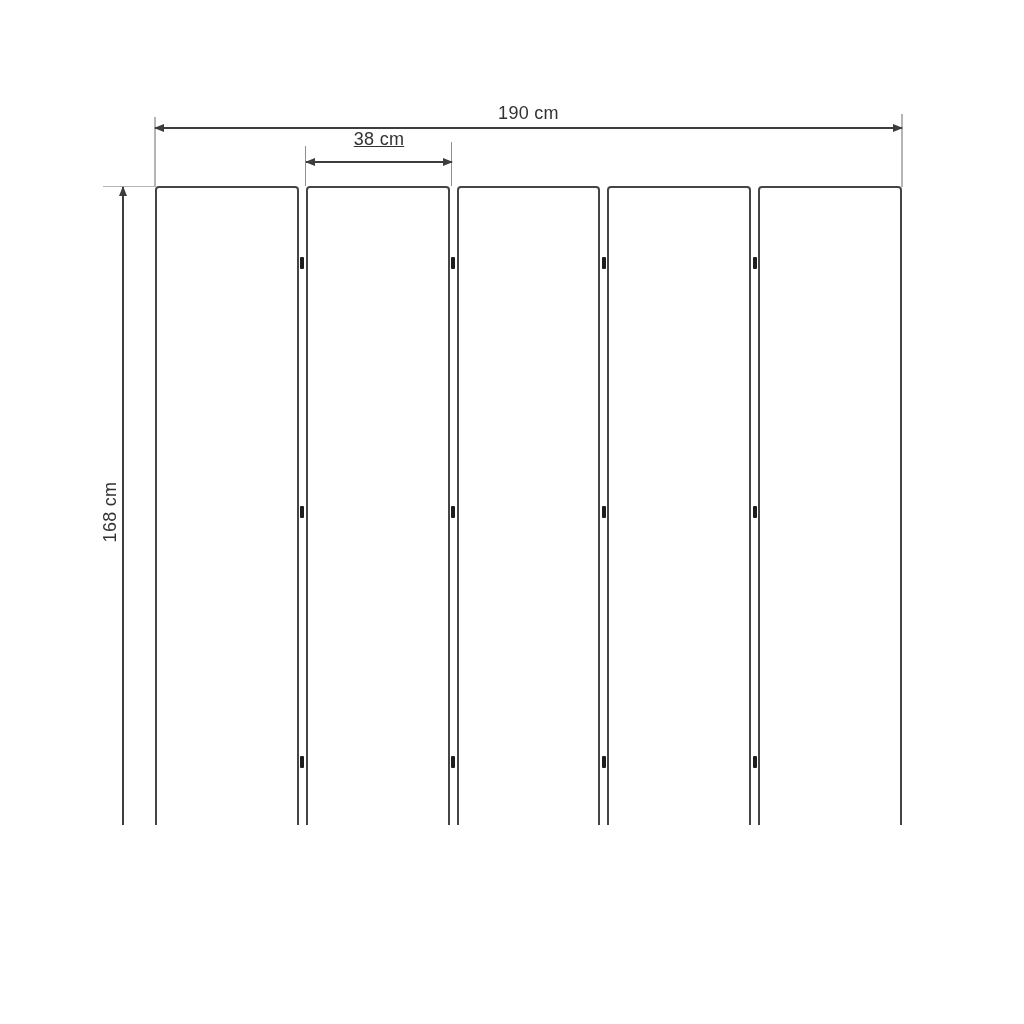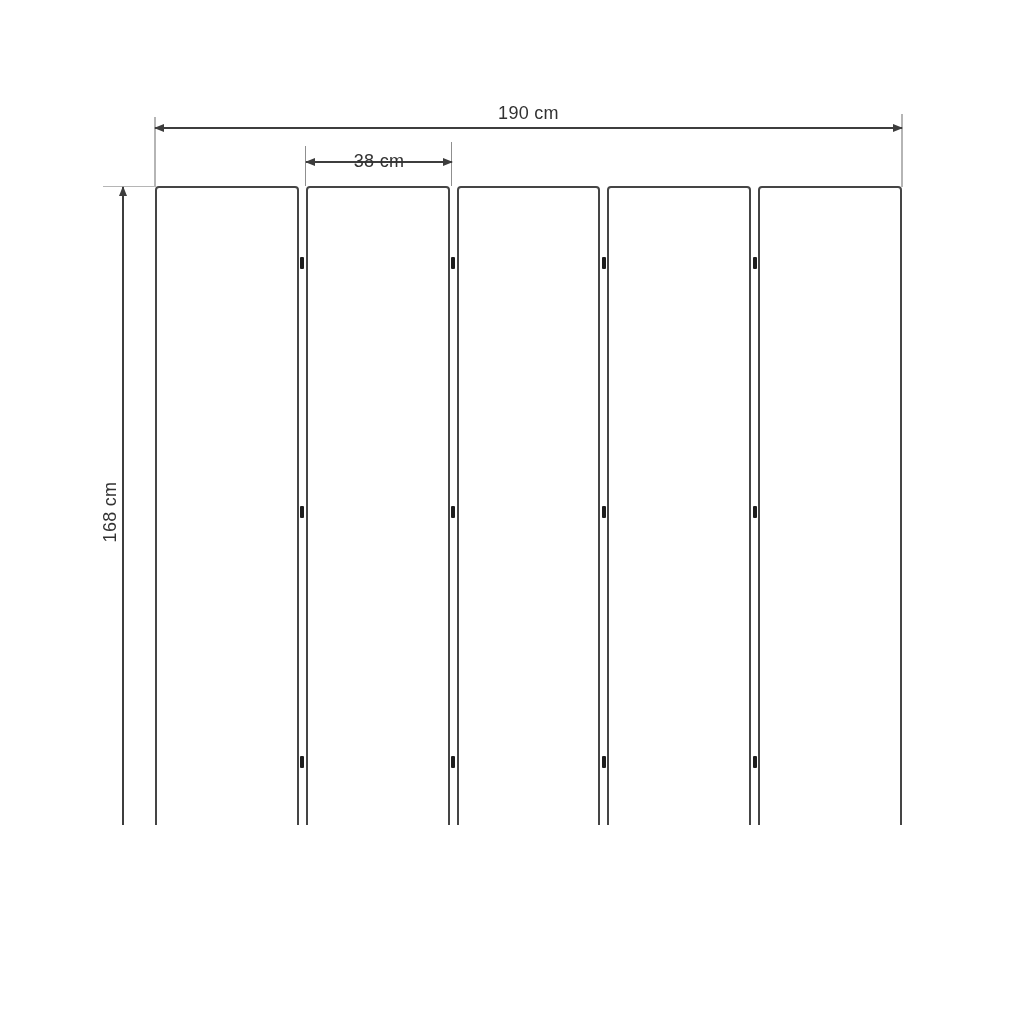--- a/index.html
+++ b/index.html
@@ -49,21 +49,21 @@
   .arrow-right{right:-1px;top:-3px;border-top:4px solid transparent;border-bottom:4px solid transparent;border-left:10px solid var(--dimension-line);}
   .arrow-up{top:-1px;left:-3px;border-left:4px solid transparent;border-right:4px solid transparent;border-bottom:10px solid var(--dimension-line);}
   .arrow-down{bottom:-1px;left:-3px;border-left:4px solid transparent;border-right:4px solid transparent;border-top:10px solid var(--dimension-line);}
   
   .dim-label{
     position:absolute;text-align:center;
     font-size:18px;letter-spacing:.3px;line-height:1;
     color:var(--text);
   }
   .label-total{left:155px;top:104px;width:747px;}
-  .label-panel{left:306px;top:152px;width:146px;}
+  .label-panel{left:306px;top:130px;width:146px;text-decoration:underline;}
   .label-height{
     left:110px;top:512px;width:auto;
     transform:translate(-50%,-50%) rotate(-90deg);
     white-space:nowrap;
   }
 </style>
 </head>
 <body>
 
 <div class="canvas">

